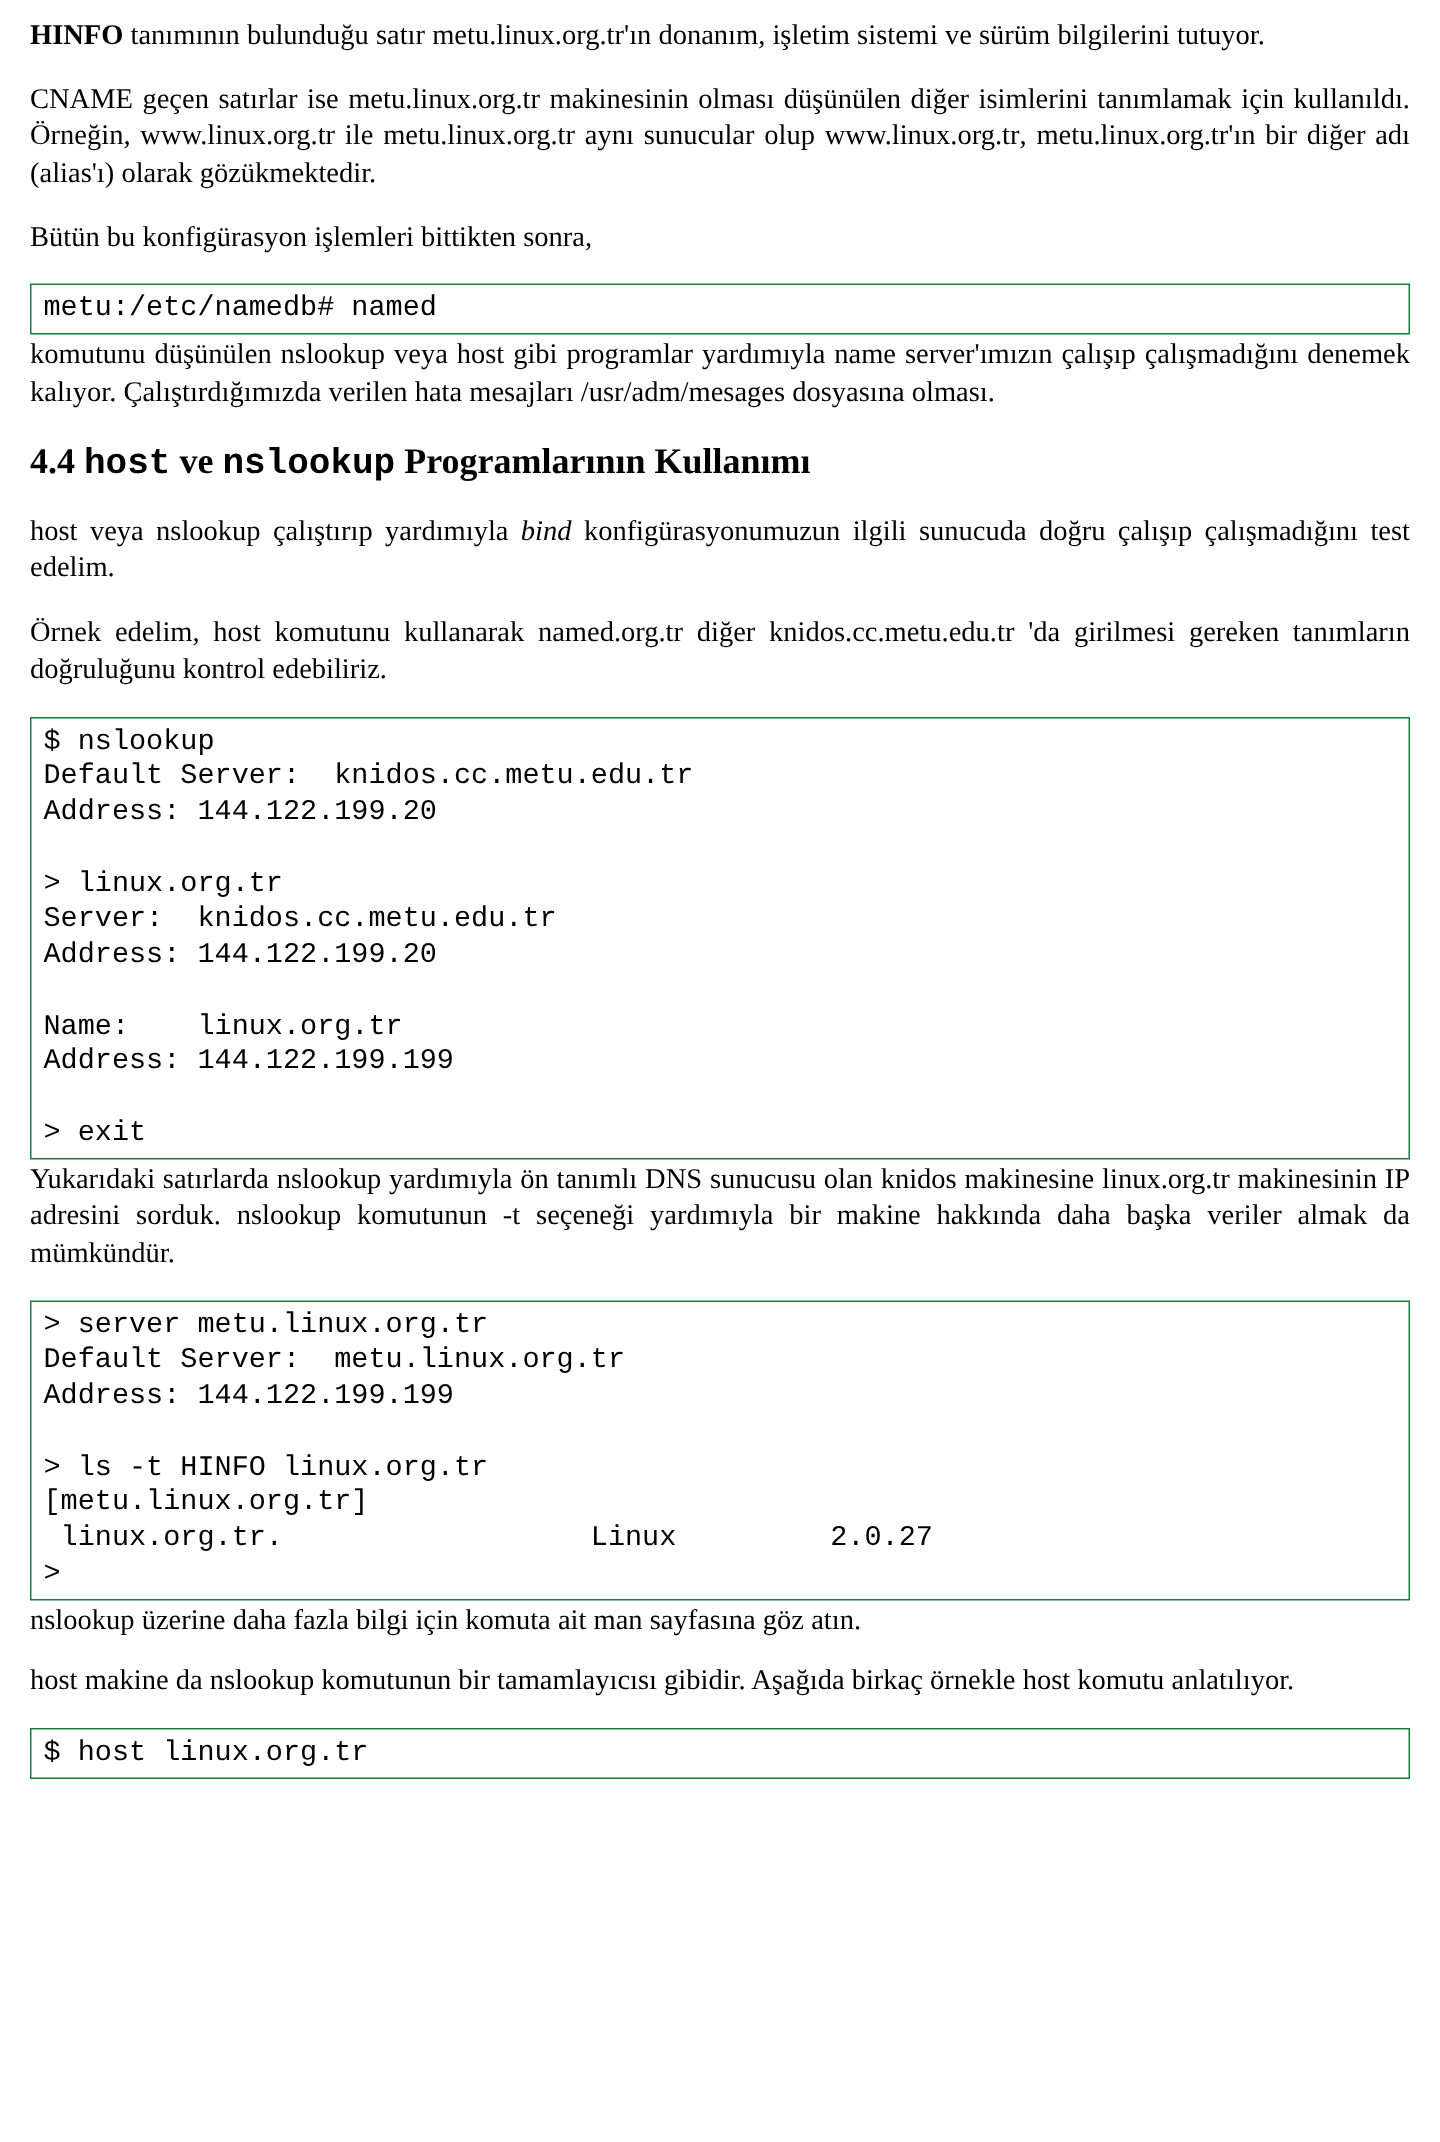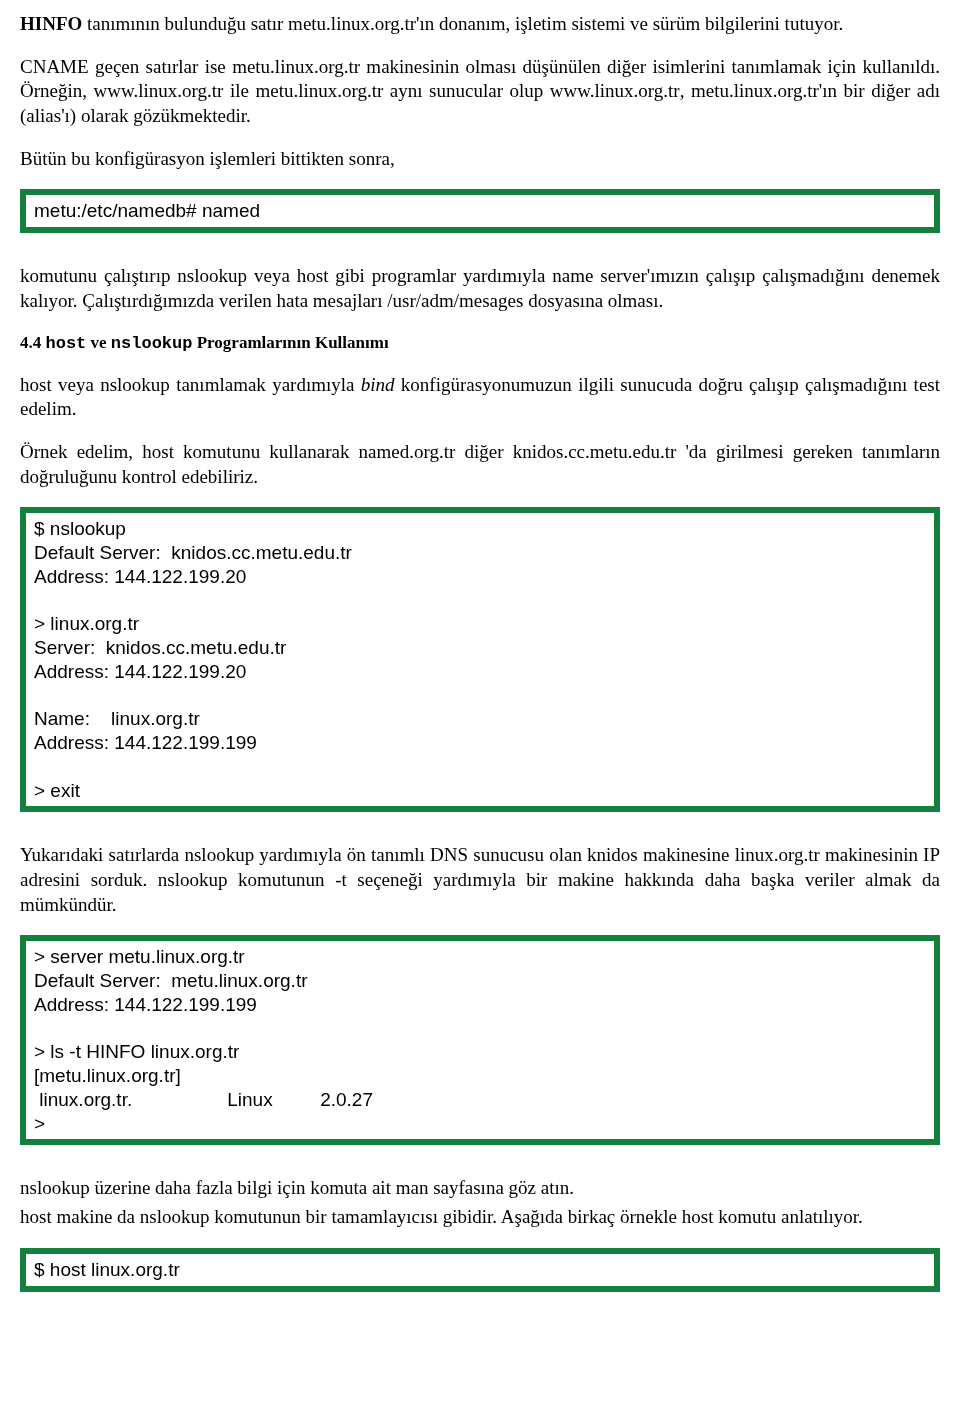--- a/index.html
+++ b/index.html
@@ -13,30 +13,30 @@
       width: 920px;
     }
     p {
       margin: 0 0 18px 0;
       text-align: justify;
     }
     .mono {
       font-family: Liberation Serif, serif;
     }
     .code-box {
-      border: 6px solid #15803d;
+      border: 1px solid #15803d;
       padding: 4px 8px;
-      margin: 0 0 31px 0;
-      font-family: Liberation Sans, sans-serif;
+      margin: 0 0 2px 0;
+      font-family: Liberation Mono, monospace;
       font-size: 19px;
       white-space: pre;
       line-height: 1.25;
     }
     h2 {
-      font-size: 17px;
+      font-size: 24px;
       font-weight: bold;
       margin: 10px 0 18px 0;
     }
     h2 .mono {
       font-family: "Courier New", Courier, monospace;
     }
   </style>
 </head>
 <body>
 
@@ -46,29 +46,29 @@
 
 <p>
   <span>CNAME geçen satırlar ise </span><span class="mono">metu.linux.org.tr</span><span> makinesinin olması düşünülen diğer isimlerini tanımlamak için kullanıldı. Örneğin, </span><span class="mono">www.linux.org.tr</span><span> ile </span><span class="mono">metu.linux.org.tr</span><span> aynı sunucular olup </span><span class="mono">www.linux.org.tr</span><span>, </span><span class="mono">metu.linux.org.tr</span><span>'ın bir diğer adı (alias'ı) olarak gözükmektedir.</span>
 </p>
 
 <p>Bütün bu konfigürasyon işlemleri bittikten sonra,</p>
 
 <div class="code-box">metu:/etc/namedb# named</div>
 
 <p>
-  <span>komutunu çalıştırıp </span><span class="mono">nslookup</span><span> veya </span><span class="mono">host</span><span> gibi programlar yardımıyla name server'ımızın çalışıp çalışmadığını denemek kalıyor. Çalıştırdığımızda verilen hata mesajları </span><span class="mono">/usr/adm/mesages</span><span> dosyasına olması.</span>
+  <span>komutunu düşünülen </span><span class="mono">nslookup</span><span> veya </span><span class="mono">host</span><span> gibi programlar yardımıyla name server'ımızın çalışıp çalışmadığını denemek kalıyor. Çalıştırdığımızda verilen hata mesajları </span><span class="mono">/usr/adm/mesages</span><span> dosyasına olması.</span>
 </p>
 
 <h2>
   <span>4.4 </span><span class="mono">host</span><span> ve </span><span class="mono">nslookup</span><span> Programlarının Kullanımı</span>
 </h2>
 
 <p>
-  <span class="mono">host</span><span> veya </span><span class="mono">nslookup</span><span> tanımlamak yardımıyla </span><i><span>bind</span></i><span> konfigürasyonumuzun ilgili sunucuda doğru çalışıp çalışmadığını test edelim.</span>
+  <span class="mono">host</span><span> veya </span><span class="mono">nslookup</span><span> çalıştırıp yardımıyla </span><i><span>bind</span></i><span> konfigürasyonumuzun ilgili sunucuda doğru çalışıp çalışmadığını test edelim.</span>
 </p>
 
 <p>
   <span>Örnek edelim, </span><span class="mono">host</span><span> komutunu kullanarak </span><span class="mono">named.org.tr</span><span> diğer </span><span class="mono">knidos.cc.metu.edu.tr</span><span> 'da girilmesi gereken tanımların doğruluğunu kontrol edebiliriz.</span>
 </p>
 
 <div class="code-box">$ nslookup
 Default Server:  knidos.cc.metu.edu.tr
 Address: 144.122.199.20
 
@@ -87,21 +87,21 @@
 
 <div class="code-box">&gt; server metu.linux.org.tr
 Default Server:  metu.linux.org.tr
 Address: 144.122.199.199
 
 &gt; ls -t HINFO linux.org.tr
 [metu.linux.org.tr]
  linux.org.tr.                  Linux         2.0.27
 &gt;</div>
 
-<p style="margin-bottom:4px;">
+<p style="margin-bottom:16px;">
   <span class="mono">nslookup</span><span> üzerine daha fazla bilgi için komuta ait man sayfasına göz atın.</span>
 </p>
 
 <p>
   <span class="mono">host</span><span> makine da </span><span class="mono">nslookup</span><span> komutunun bir tamamlayıcısı gibidir. Aşağıda birkaç örnekle </span><span class="mono">host</span><span> komutu anlatılıyor.</span>
 </p>
 
 <div class="code-box" style="margin-bottom:0;">$ host linux.org.tr</div>
 
 </body></html>

